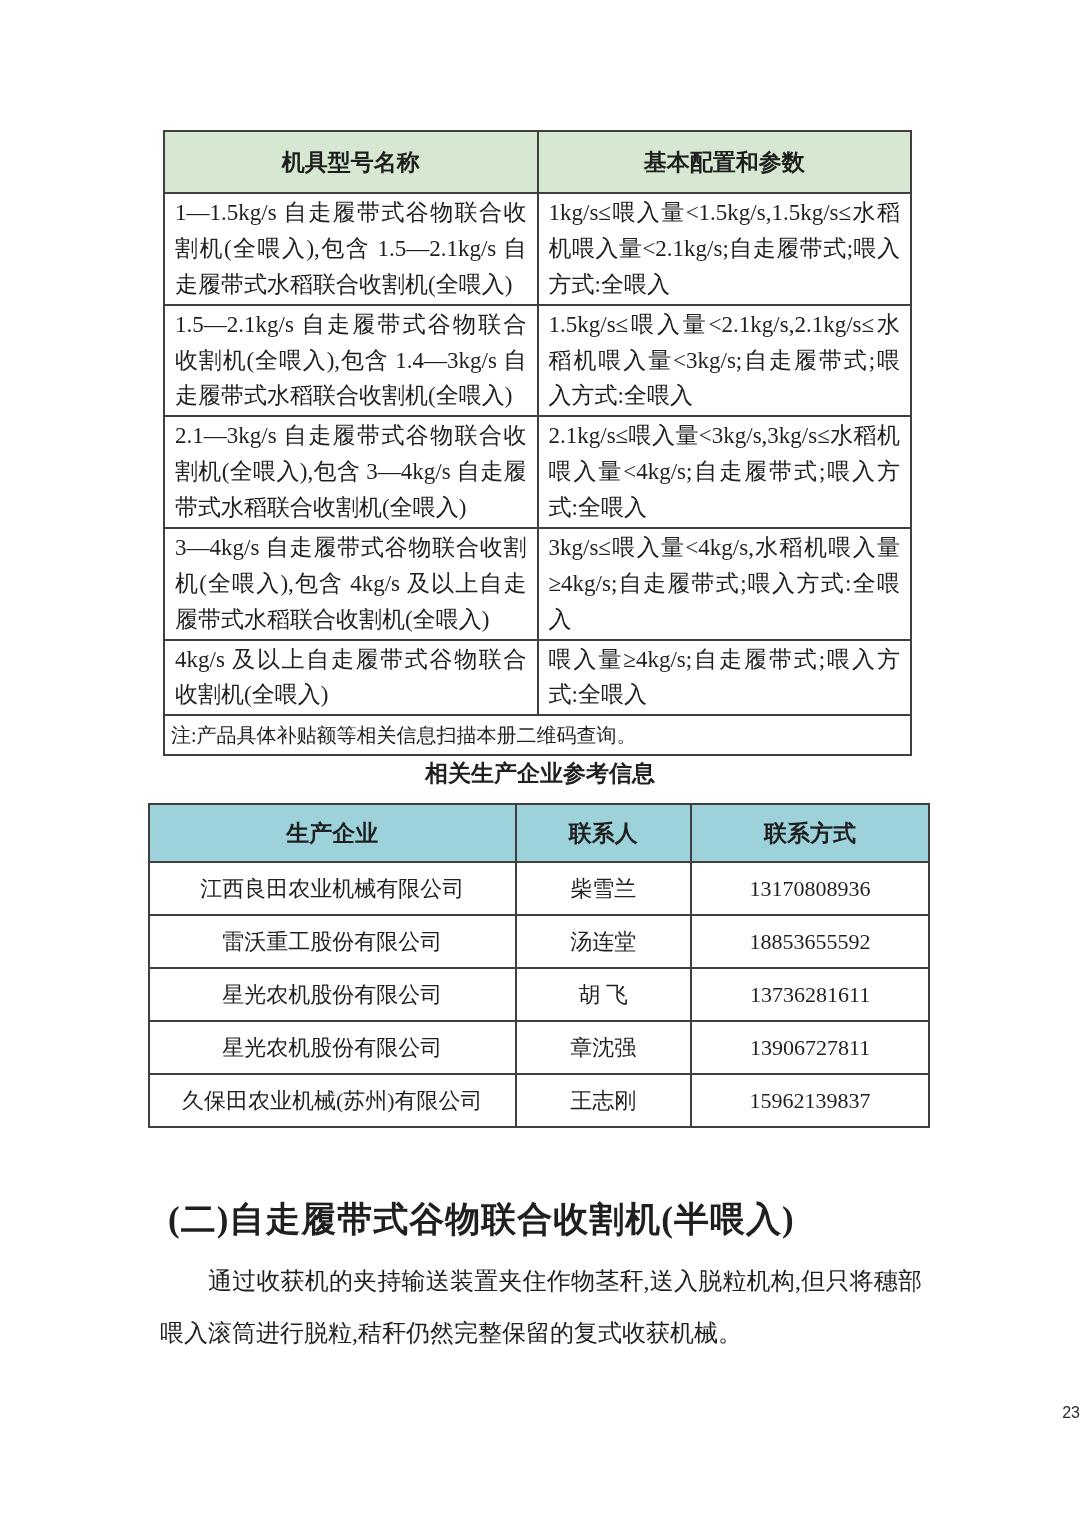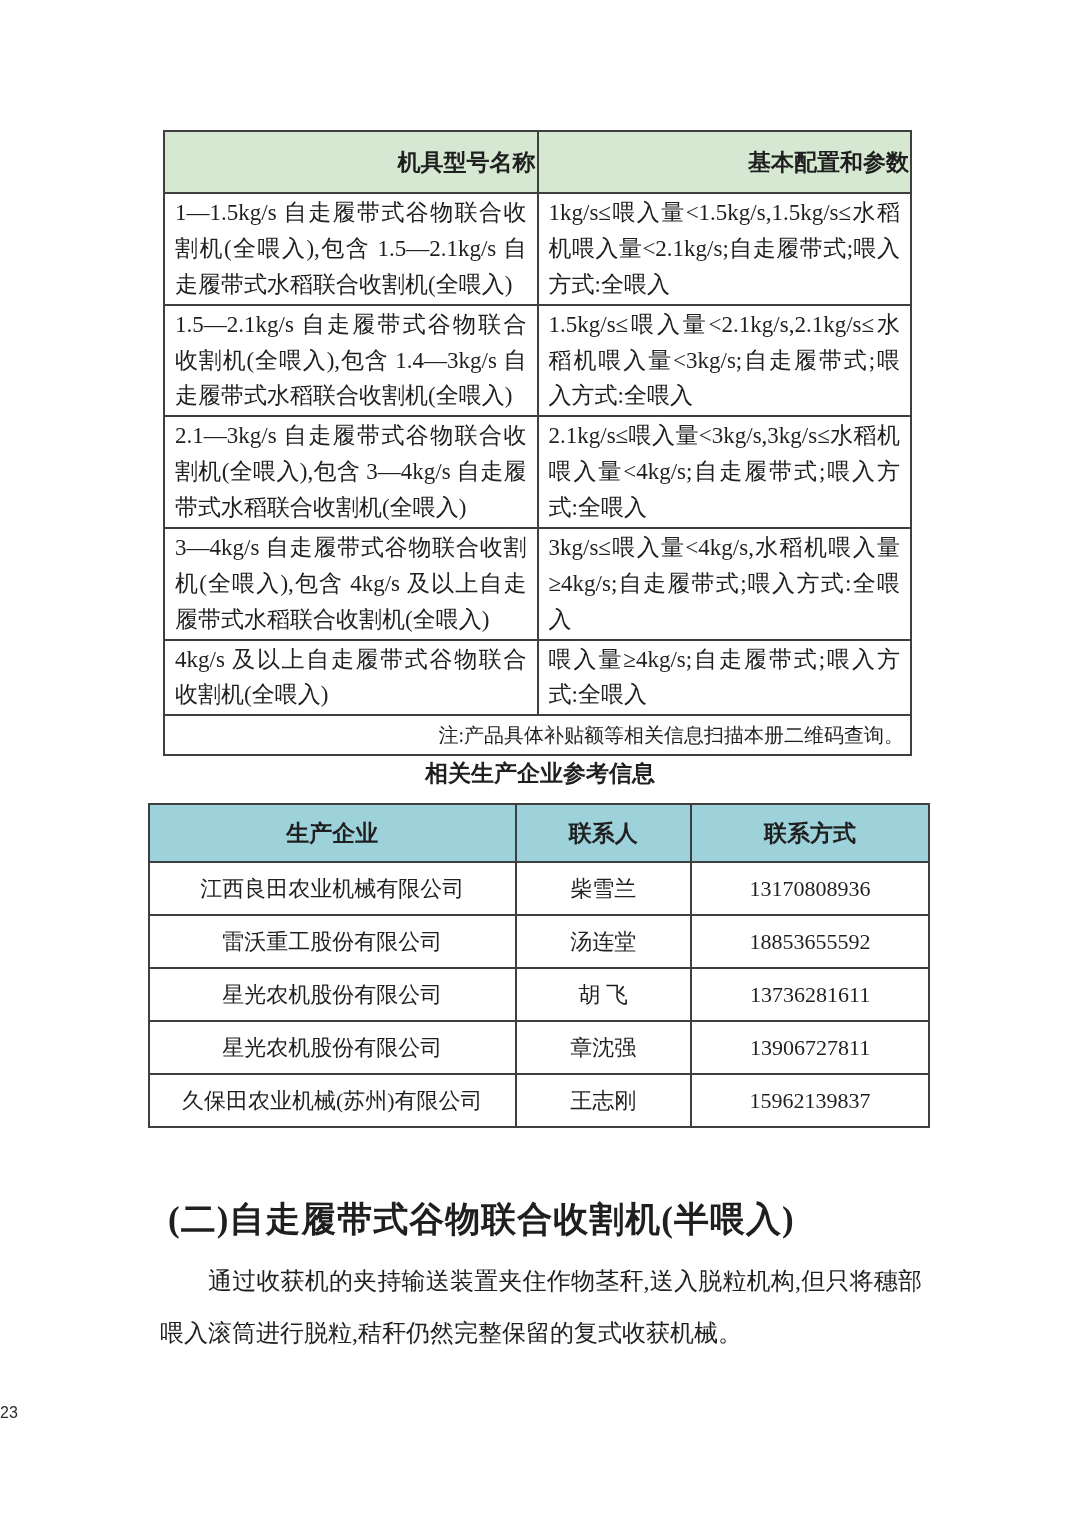--- a/index.html
+++ b/index.html
@@ -17,31 +17,31 @@
 
   
   .spec-table {
     position: absolute; left: 163px; top: 130px; width: 749px;
     font-size: 23px;
   }
   .spec-table th {
     background: #d6e8d1;
     height: 58px;
     font-weight: bold;
-    text-align: right;
+    text-align: center;
     font-size: 23px;
   }
   .spec-table td {
     padding: 1px 10px;
     line-height: 1.56;
     text-align: justify;
     vertical-align: middle;
   }
   .spec-table td.note-cell {
-    text-align: right;
+    text-align: left;
     font-size: 20px;
     height: 34px;
     padding: 2px 6px;
     line-height: 1.4;
     margin-left: 38px;
   }
 
   
   .companies-title {
     position: absolute; left: 0; top: 758px; width: 1080px;
@@ -78,21 +78,21 @@
   .body-paragraph {
     position: absolute; left: 160px; top: 1256px; width: 762px;
     font-size: 24px;
     line-height: 2.16;
     text-align: justify;
     text-indent: 2em;
   }
 
   .page-number {
     position: absolute; left: 0; top: 1404px; width: 1080px;
-    text-align: left;
+    text-align: right;
     font-size: 16px;
     font-family: "Liberation Sans", "DejaVu Sans", sans-serif;
     color: #2b2b2b;
   }
 </style>
 </head>
 <body>
 
 <div class="page">
 

